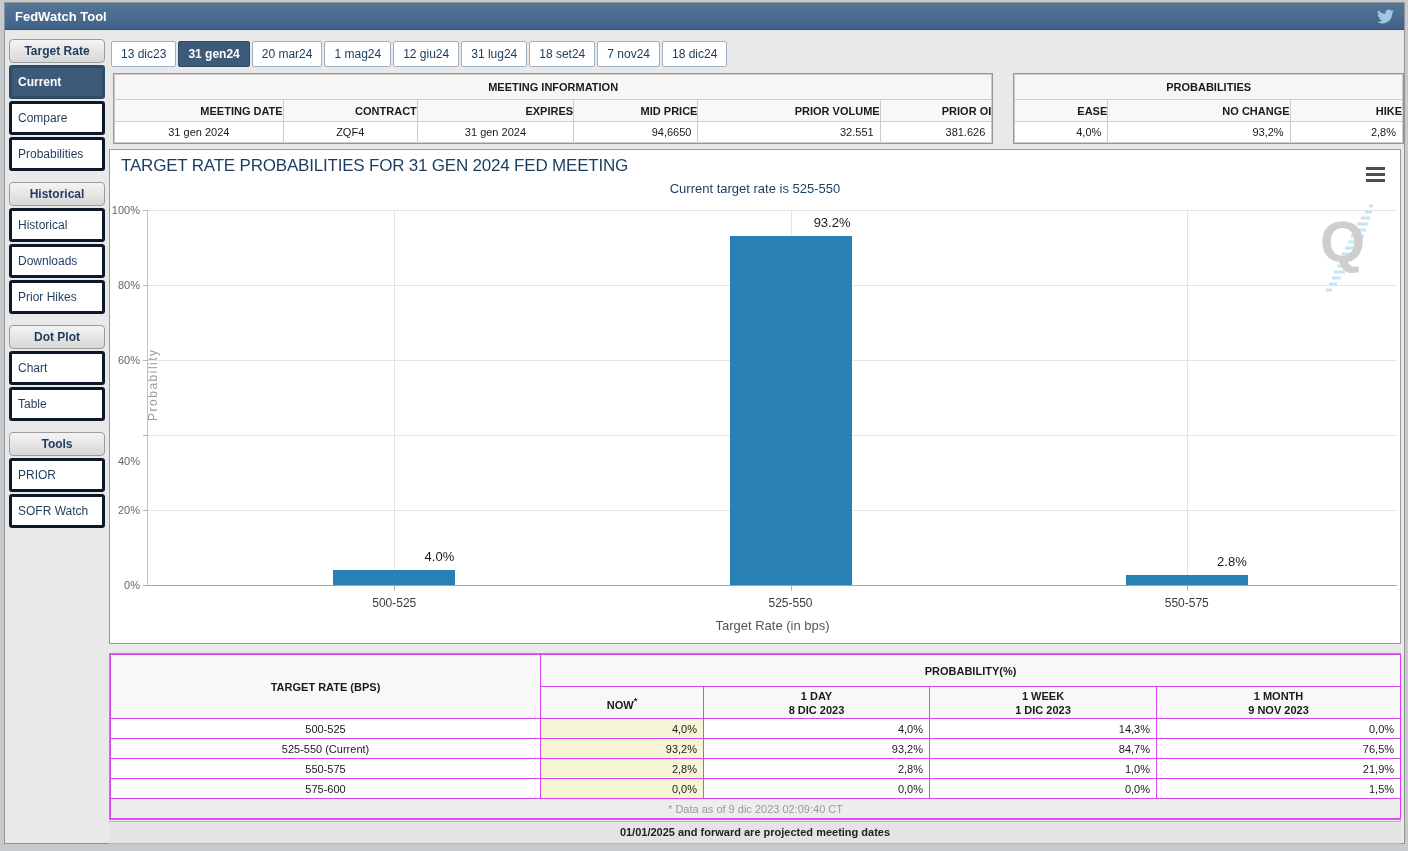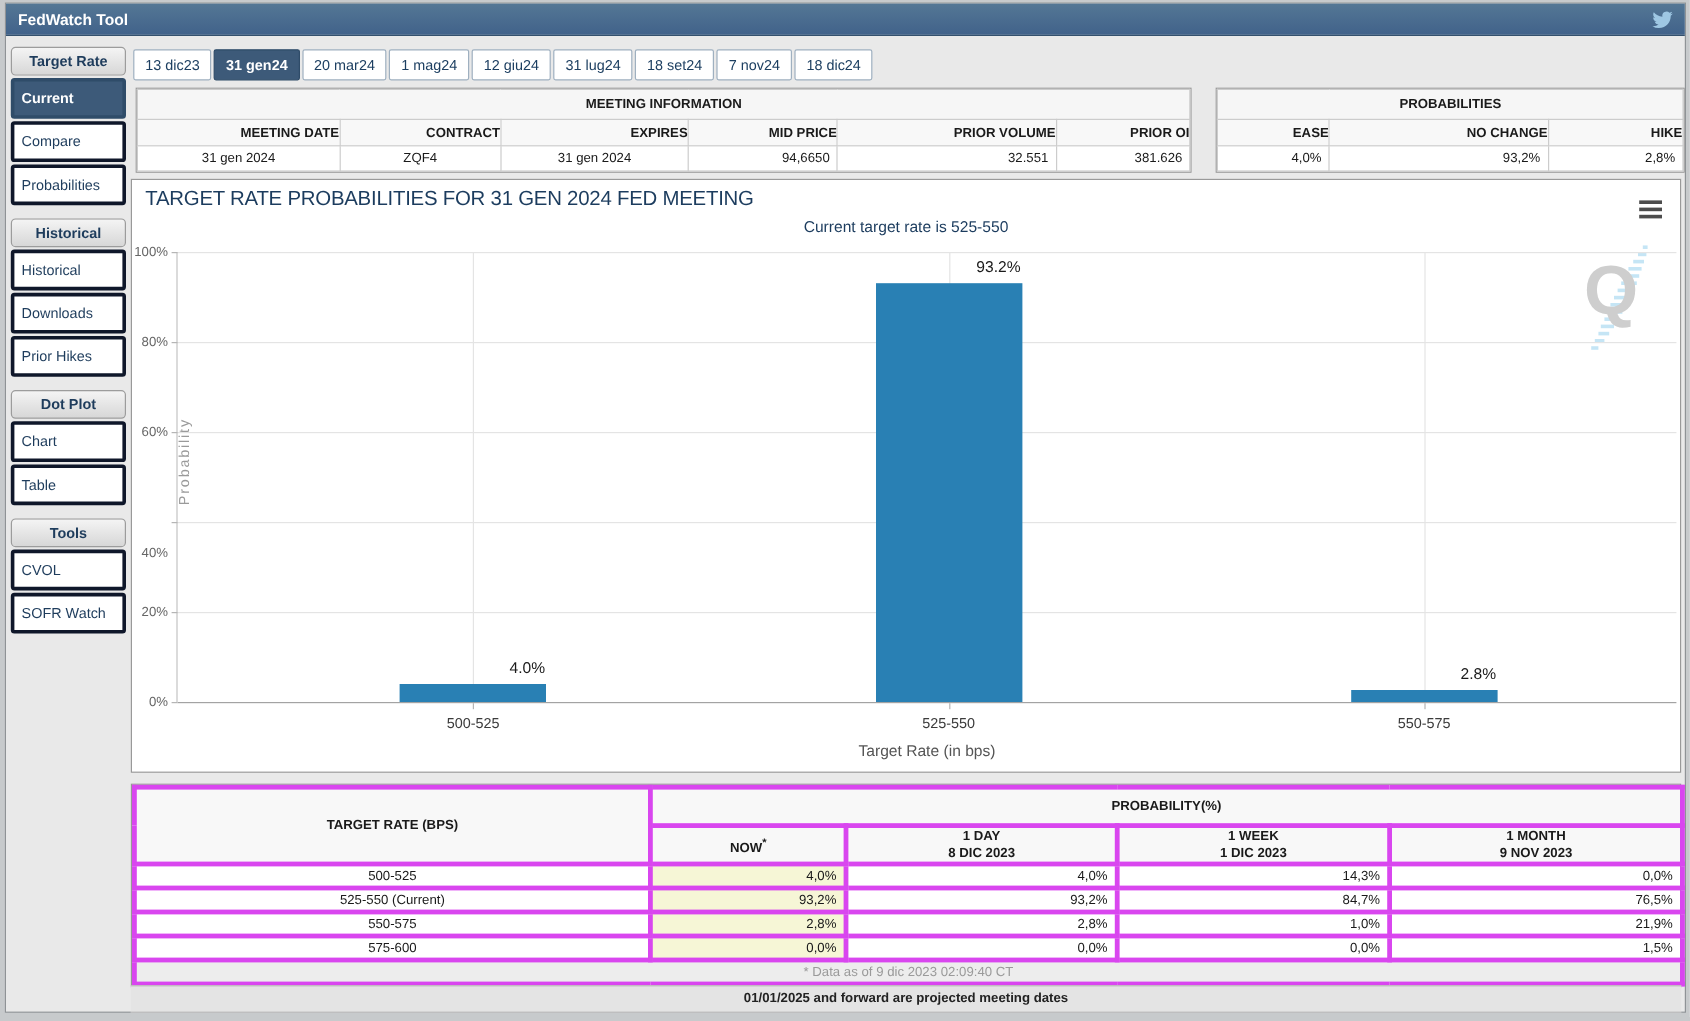--- a/index.html
+++ b/index.html
@@ -63,21 +63,21 @@
   .bar-label { position:absolute; font-size:13px; color:#1a1a1a; text-align:right; width:120px; }
   .ylabel-rot { position:absolute; left:-31px; top:50%; transform:rotate(-90deg) translateX(28%);
     transform-origin:center; font-size:12px; color:#9a9a9a; letter-spacing:1.5px; }
   .xlabel-title { position:absolute; left:0; right:0; text-align:center; font-size:13px; color:#555; }
   .watermark { position:absolute; right:22px; top:50px; opacity:0.9; }
 
   
   .table-panel { position:absolute; left:104px; top:650px; width:1292px; background:#fff;
     border:1px solid #979797; }
   .prob-table { width:100%; }
-  .prob-table td, .prob-table th { border:4px solid #d946ef; font-size:11px; color:#1a1a1a;
+  .prob-table td, .prob-table th { border:1px solid #d946ef; font-size:11px; color:#1a1a1a;
     white-space:nowrap; }
   .prob-table .grp { background:#f8f8f8; font-weight:bold; text-align:center; height:32px; }
   .prob-table .sub { background:#f8f8f8; font-weight:bold; text-align:center; height:32px;
     line-height:14px; }
   .prob-table .rowhdr { text-align:center; height:20px; }
   .prob-table .pv { text-align:right; padding-right:6px; height:20px; }
   .prob-table .now-col { background:#f6f6d6; }
   .prob-table .foot { background:#ededed; color:#9a9a9a; text-align:center; height:20px; }
 
   
@@ -103,21 +103,21 @@
       <div class="side-item">Compare</div>
       <div class="side-item">Probabilities</div>
       <div class="side-group-header">Historical</div>
       <div class="side-item">Historical</div>
       <div class="side-item">Downloads</div>
       <div class="side-item">Prior Hikes</div>
       <div class="side-group-header">Dot Plot</div>
       <div class="side-item">Chart</div>
       <div class="side-item">Table</div>
       <div class="side-group-header">Tools</div>
-      <div class="side-item">CVOL</div>
+      <div class="side-item">PRIOR</div>
       <div class="side-item">SOFR Watch</div>
     </div>
 
   <div class="tabs" id="tabs">
       <div class="tab">13 dic23</div>
       <div class="tab active">31 gen24</div>
       <div class="tab">20 mar24</div>
       <div class="tab">1 mag24</div>
       <div class="tab">12 giu24</div>
       <div class="tab">31 lug24</div>

